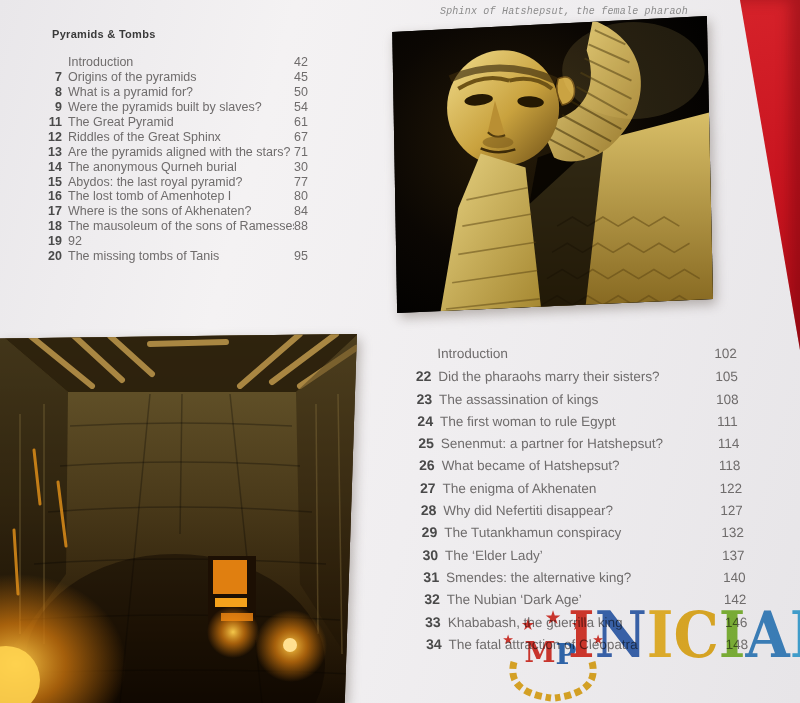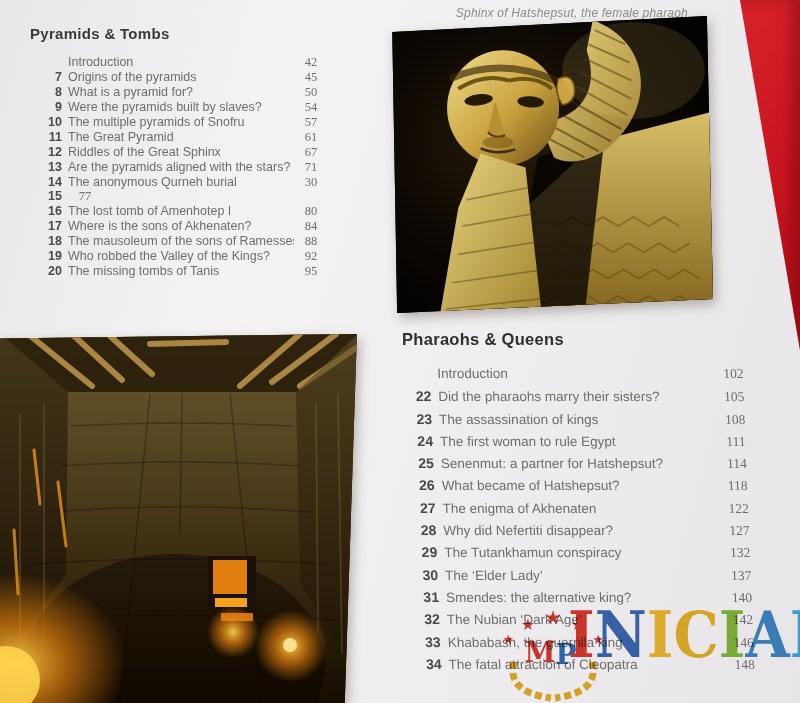--- a/index.html
+++ b/index.html
@@ -13,38 +13,38 @@
     position:absolute;top:0;right:0;width:60px;height:350px;
     clip-path:polygon(0 0,100% 0,100% 100%);
     background:linear-gradient(165deg,#d6222a 0%,#c8141f 55%,#b30d18 100%);
     box-shadow:inset -10px 0 14px rgba(90,0,8,.35);
   }
   
   .toc{position:absolute;}
   .toc-left{left:30px;top:25px;width:298px;}
   .toc-right{left:400px;top:329px;width:352px;}
   .sec-title{font-weight:bold;color:#3a3a3a;letter-spacing:.3px;}
-  .toc-left .sec-title{font-size:15px;line-height:18px;}
+  .toc-left .sec-title{font-size:11px;margin-left:22px;line-height:18px;}
   .toc-right .sec-title{font-size:16.5px;margin-left:2px;line-height:20px;color:#2f2f2f;}
   .toc-list{margin-top:12px;}
   .toc-right .toc-list{margin-top:14px;transform:skewX(2.2deg);transform-origin:top left;}
   .toc-row{display:flex;align-items:baseline;}
   .toc-left .toc-row{height:14.94px;font-size:12.5px;line-height:14.94px;}
   .toc-right .toc-row{height:22.3px;font-size:13.5px;line-height:22.3px;}
   .toc-num{text-align:right;font-weight:bold;color:#4a4a4a;}
   .toc-left .toc-num{width:32px;padding-right:6px;font-size:12.5px;}
   .toc-right .toc-num{width:30px;padding-right:7px;font-size:14px;}
   .toc-title{flex:1;color:#6f6c6c;white-space:nowrap;overflow:hidden;}
-  .toc-page{text-align:center;color:#6f6c6c;font-family:Liberation Serif, serif;}
+  .toc-page{text-align:left;color:#6f6c6c;}
   .toc-left .toc-page{width:34px;}
   .toc-right .toc-page{width:38px;}
   
   .caption{
-    position:absolute;top:6px;right:112px;font-size:12px;font-style:italic;
-    color:#8b8b8b;letter-spacing:.2px;
+    position:absolute;top:6px;right:112px;font-size:10px;font-style:italic;
+    color:#8b8b8b;letter-spacing:.2px;font-family:Liberation Mono, monospace;
   }
   
   .photo-shadow{position:absolute;filter:drop-shadow(3px 5px 6px rgba(110,100,90,.45));}
   .sphinx-wrap{left:389px;top:14px;width:326px;height:301px;}
   .sphinx{
     width:100%;height:100%;background:#000;
     clip-path:polygon(1% 6%,97.5% 0.7%,99.4% 94.7%,2.5% 99.3%);
   }
   .tomb-wrap{left:0;top:334px;width:358px;height:369px;}
   .tomb{
@@ -245,25 +245,20 @@
         <span class="toc-title">What is a pyramid for?</span>
         <span class="toc-page">50</span>
       </div>
 
       <div class="toc-row">
         <span class="toc-num">9</span>
         <span class="toc-title">Were the pyramids built by slaves?</span>
         <span class="toc-page">54</span>
       </div>
 
-      <div class="toc-row">
-        <span class="toc-num">10</span>
-        <span class="toc-title">The multiple pyramids of Snofru</span>
-        <span class="toc-page">57</span>
-      </div>
 
       <div class="toc-row">
         <span class="toc-num">11</span>
         <span class="toc-title">The Great Pyramid</span>
         <span class="toc-page">61</span>
       </div>
 
       <div class="toc-row">
         <span class="toc-num">12</span>
         <span class="toc-title">Riddles of the Great Sphinx</span>
@@ -277,20 +272,21 @@
       </div>
 
       <div class="toc-row">
         <span class="toc-num">14</span>
         <span class="toc-title">The anonymous Qurneh burial</span>
         <span class="toc-page">30</span>
       </div>
 
       <div class="toc-row">
         <span class="toc-num">15</span>
+        <span class="toc-title">Abydos: the last royal pyramid?</span>
         <span class="toc-page">77</span>
       </div>
 
       <div class="toc-row">
         <span class="toc-num">16</span>
         <span class="toc-title">The lost tomb of Amenhotep I</span>
         <span class="toc-page">80</span>
       </div>
 
       <div class="toc-row">
@@ -300,35 +296,33 @@
       </div>
 
       <div class="toc-row">
         <span class="toc-num">18</span>
         <span class="toc-title">The mausoleum of the sons of Ramesses II</span>
         <span class="toc-page">88</span>
       </div>
 
       <div class="toc-row">
         <span class="toc-num">19</span>
-        <span class="toc-title">Who robbed the Valley of the Kings?</span>
         <span class="toc-page">92</span>
       </div>
 
       <div class="toc-row">
         <span class="toc-num">20</span>
         <span class="toc-title">The missing tombs of Tanis</span>
         <span class="toc-page">95</span>
       </div>
 
     </div>
 </div>
 
 <div class="toc toc-right">
-  <div class="sec-title">Pharaohs &amp; Queens</div>
   <div class="toc-list">
 
       <div class="toc-row">
         <span class="toc-num"></span>
         <span class="toc-title">Introduction</span>
         <span class="toc-page">102</span>
       </div>
 
       <div class="toc-row">
         <span class="toc-num">22</span>

